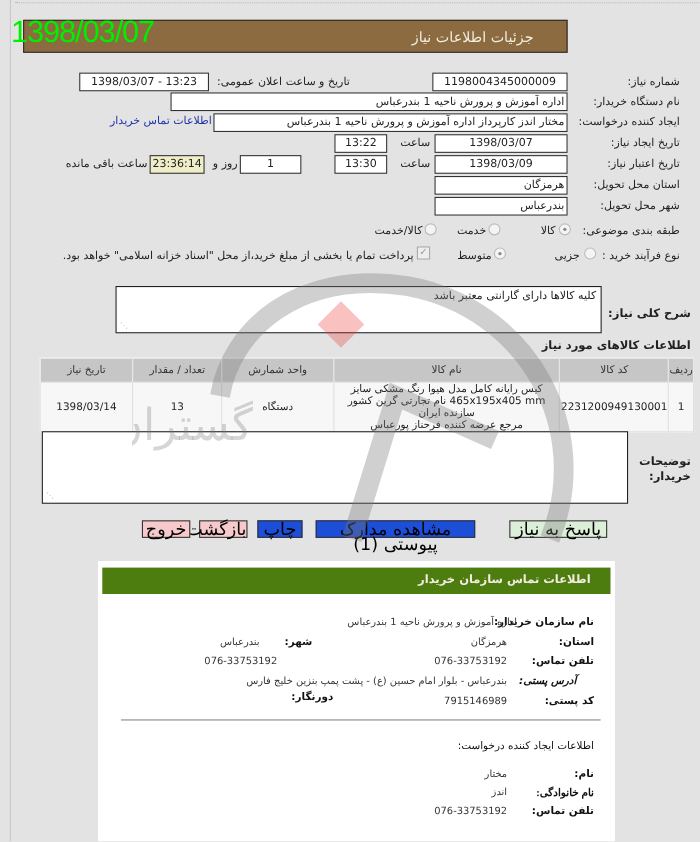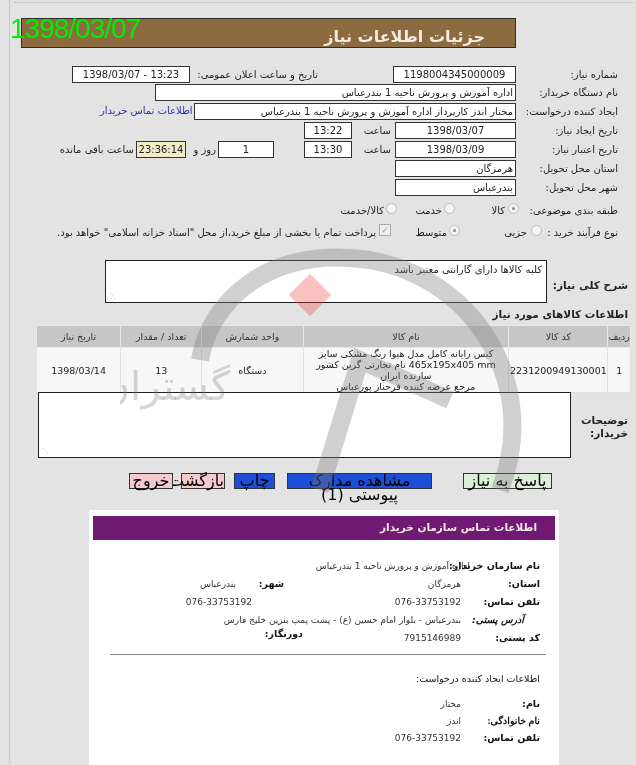--- a/index.html
+++ b/index.html
@@ -13,21 +13,21 @@
   }
   .abs { position: absolute; }
   .left-rule { left: 9px; top: 0; width: 1px; height: 765px; background: #c8c8c8; }
   .top-dots { left: 14px; top: 0; width: 622px; height: 3px; border-bottom: 1px dotted #bbb; }
 
   .title-bar {
     left: 21px; top: 18px; width: 495px; height: 30px;
     background: #8b6b3f; border: 1px solid #2c2c2c;
   }
   .title-bar .t {
-    position: absolute; right: 30px; top: 8px; color: #f2ece0; font-size: 16px; font-weight: bold;
+    position: absolute; right: 30px; top: 8px; color: #f2ece0; font-size: 13px;
   }
   .overlay-date {
     left: 10px; top: 13px; color: #00ee00; font-size: 28px;
     font-family: "Liberation Sans", sans-serif; letter-spacing: -1px;
   }
 
   .lbl { direction: rtl; text-align: right; font-size: 10px; color: #222; white-space: nowrap; }
   .box {
     background: #fff; border: 1px solid #333; height: 17px;
     font-size: 10px; line-height: 15px; text-align: center; white-space: nowrap; overflow: hidden;
@@ -73,21 +73,21 @@
   .btn {
     height: 16px; border: 1px solid #333; font-size: 16px; line-height: 14px;
     text-align: center; direction: rtl; font-family: "DejaVu Sans", sans-serif;
   }
   .btn.green { background: #dcefd8; }
   .btn.green2 { background: #1d4ed8; text-align: center; }
   .btn.pink { background: #f6c9cb; }
 
   .panel { left: 89px; top: 510px; width: 470px; height: 255px; background: #fff; }
   .panel-head {
-    left: 93px; top: 516px; width: 462px; height: 24px; background: #701a75;
+    left: 93px; top: 516px; width: 462px; height: 24px; background: #4d7c0f;
   }
   .panel-head .t {
     position: absolute; right: 18px; top: 5px; color: #f2ece0; font-size: 10.5px; font-weight: bold; direction: rtl;
   }
   .pk { font-size: 9.5px; font-weight: bold; direction: rtl; white-space: nowrap; color: #111; }
   .pv { font-size: 9px; direction: rtl; white-space: nowrap; color: #333; }
   .hr { left: 110px; top: 654px; width: 436px; height: 1px; background: #888; }
 
   .watermark { left: 120px; top: 240px; width: 420px; height: 260px; pointer-events: none; }
 </style>

